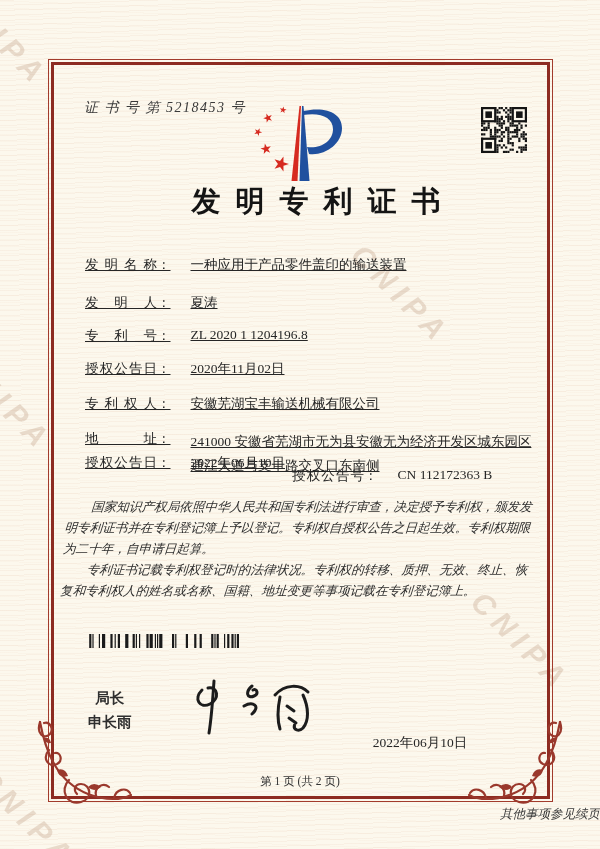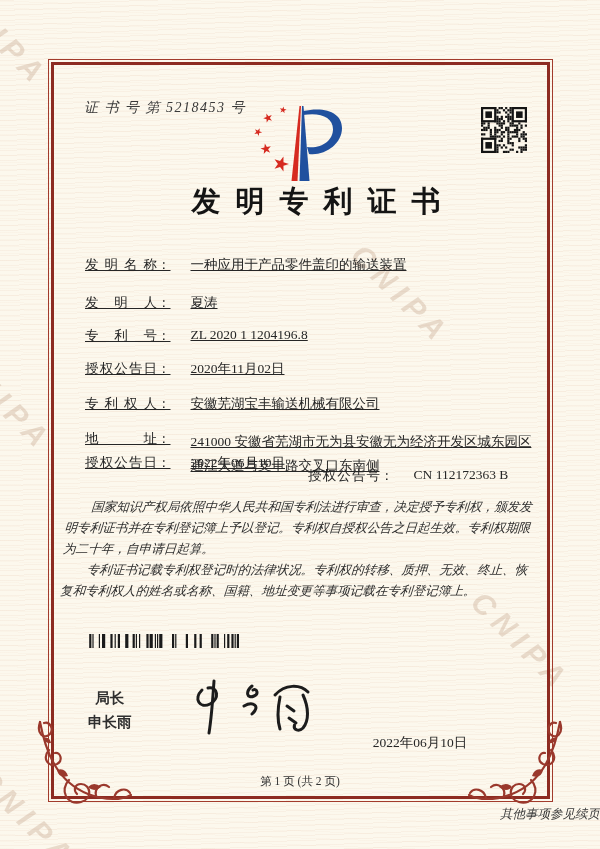--- a/index.html
+++ b/index.html
@@ -22,21 +22,21 @@
   .title{position:absolute;left:16px;top:182px;width:600px;text-align:center;
         font-size:29px;font-weight:700;letter-spacing:15px;padding-left:15px;
         box-sizing:border-box;color:#141414;}
   .field-row{position:absolute;left:85px;font-size:13.5px;display:flex;align-items:flex-start;color:#262626;text-decoration:underline;}
   .field-label{display:inline-block;width:72px;text-align:justify;text-align-last:justify;flex:none;}
   .field-colon{flex:none;}
   .field-value{margin-left:20px;}
   .row1{top:256px}.row2{top:294px}.row3{top:327px}.row4{top:360px}.row5{top:395px}
   .row6{top:430px}.row7{top:454px}
   .addr-value{width:352px;line-height:24px;}
-  .grant-no-row{position:absolute;left:308px;top:467px;font-size:13.5px;display:flex;color:#262626;}
+  .grant-no-row{position:absolute;left:292px;top:467px;font-size:13.5px;display:flex;color:#262626;}
   .paras{position:absolute;left:63px;top:497px;width:478px;font-size:12.6px;line-height:21px;
         font-style:italic;color:#2e2e2e;transform:skewX(-4deg);}
   .paras p{margin:0;text-indent:2em;}
   .barcode{position:absolute;left:85px;top:634px;}
   .officer{position:absolute;left:88px;top:686px;font-family:"Liberation Sans","DejaVu Sans",sans-serif;
         font-weight:600;font-size:14.5px;color:#2f2f2f;line-height:24px;text-align:center;}
   .signature{position:absolute;left:183px;top:678px;}
   .issue-date{position:absolute;left:360px;top:734px;width:120px;text-align:center;
         font-size:13.5px;color:#262626;}
   .page-indicator{position:absolute;left:0;top:774px;width:600px;text-align:center;

